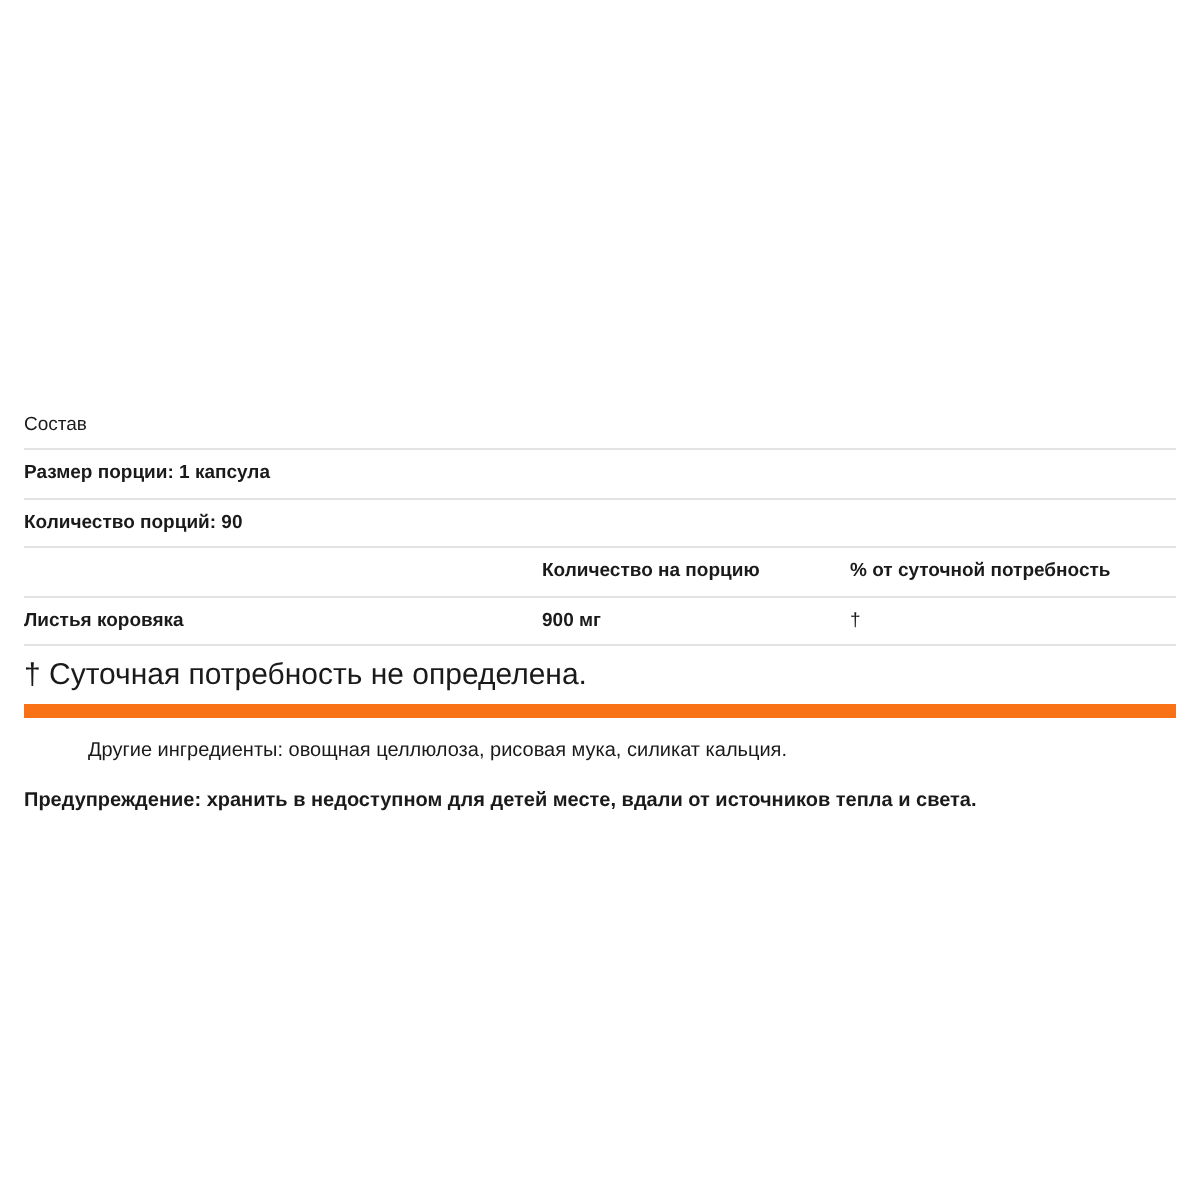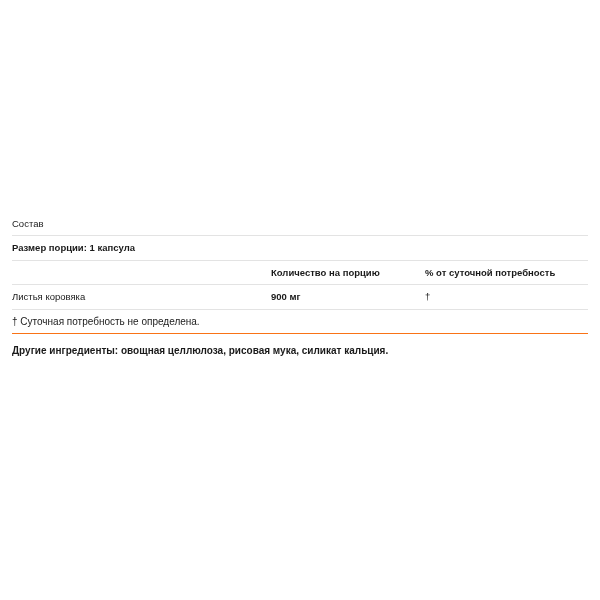--- a/index.html
+++ b/index.html
@@ -15,59 +15,60 @@
     overflow: hidden;
   }
   .page {
     position: relative;
     width: 600px;
     height: 600px;
     box-sizing: border-box;
   }
   .panel {
     position: absolute;
-    top: 212px;
+    top: 201px;
     left: 12px;
     right: 12px;
     width: 576px;
     box-sizing: border-box;
   }
   table.facts {
     width: 100%;
     border-collapse: collapse;
     font-size: 9.5px;
     line-height: 1.2;
   }
   table.facts td {
     padding: 6px 4px 6px 0;
     vertical-align: top;
     border-bottom: 1px solid #e3e3e3;
     color: #1a1a1a;
   }
-  .col-name { width: 255px; }
+  .col-name { width: 255px; font-weight: bold; }
   .col-amount { width: 150px; }
   .col-dv { width: auto; }
   .bold { font-weight: bold; margin-top: 10px; }
   .title-row td {
     font-weight: normal;
     padding-top: 5px;
     padding-bottom: 7px;
   }
   .footnote {
-    font-size: 10px;
+    font-size: 15px;
     padding-top: 6px;
     padding-bottom: 6px;
-    border-bottom: 1px solid #f97316;
+    border-bottom: 7px solid #f97316;
   }
   .other-line {
     font-size: 10px;
-    font-weight: bold;
+    font-weight: normal;
     padding: 10px 0 0 0;
     line-height: 1.35;
     color: #1a1a1a;
+    margin-left: 32px;
   }
   .warning-line {
     font-size: 10px;
     font-weight: bold;
     padding: 12px 0 0 0;
     line-height: 1.35;
     color: #1a1a1a;
   }
   .headers-row td {
     font-weight: bold;
@@ -84,31 +85,37 @@
         <tr class="title-row">
           <td class="col-name">Состав</td>
           <td class="col-amount"></td>
           <td class="col-dv"></td>
         </tr>
         <tr>
           <td class="col-name bold">Размер порции: 1 капсула</td>
           <td class="col-amount"></td>
           <td class="col-dv"></td>
         </tr>
+        <tr>
+          <td class="col-name bold">Количество порций: 90</td>
+          <td class="col-amount"></td>
+          <td class="col-dv"></td>
+        </tr>
         <tr class="headers-row">
           <td class="col-name"></td>
           <td class="col-amount">Количество на порцию</td>
           <td class="col-dv">% от суточной потребность</td>
         </tr>
         <tr>
           <td class="col-name">Листья коровяка</td>
           <td class="col-amount bold">900 мг</td>
           <td class="col-dv">†</td>
         </tr>
       </tbody>
     </table>
 
     <div class="footnote">† Суточная потребность не определена.</div>
 
     <div class="other-line">Другие ингредиенты: овощная целлюлоза, рисовая мука, силикат кальция.</div>
 
+    <div class="warning-line">Предупреждение: хранить в недоступном для детей месте, вдали от источников тепла и света.</div>
   </div>
 </div>
 
 </body></html>

